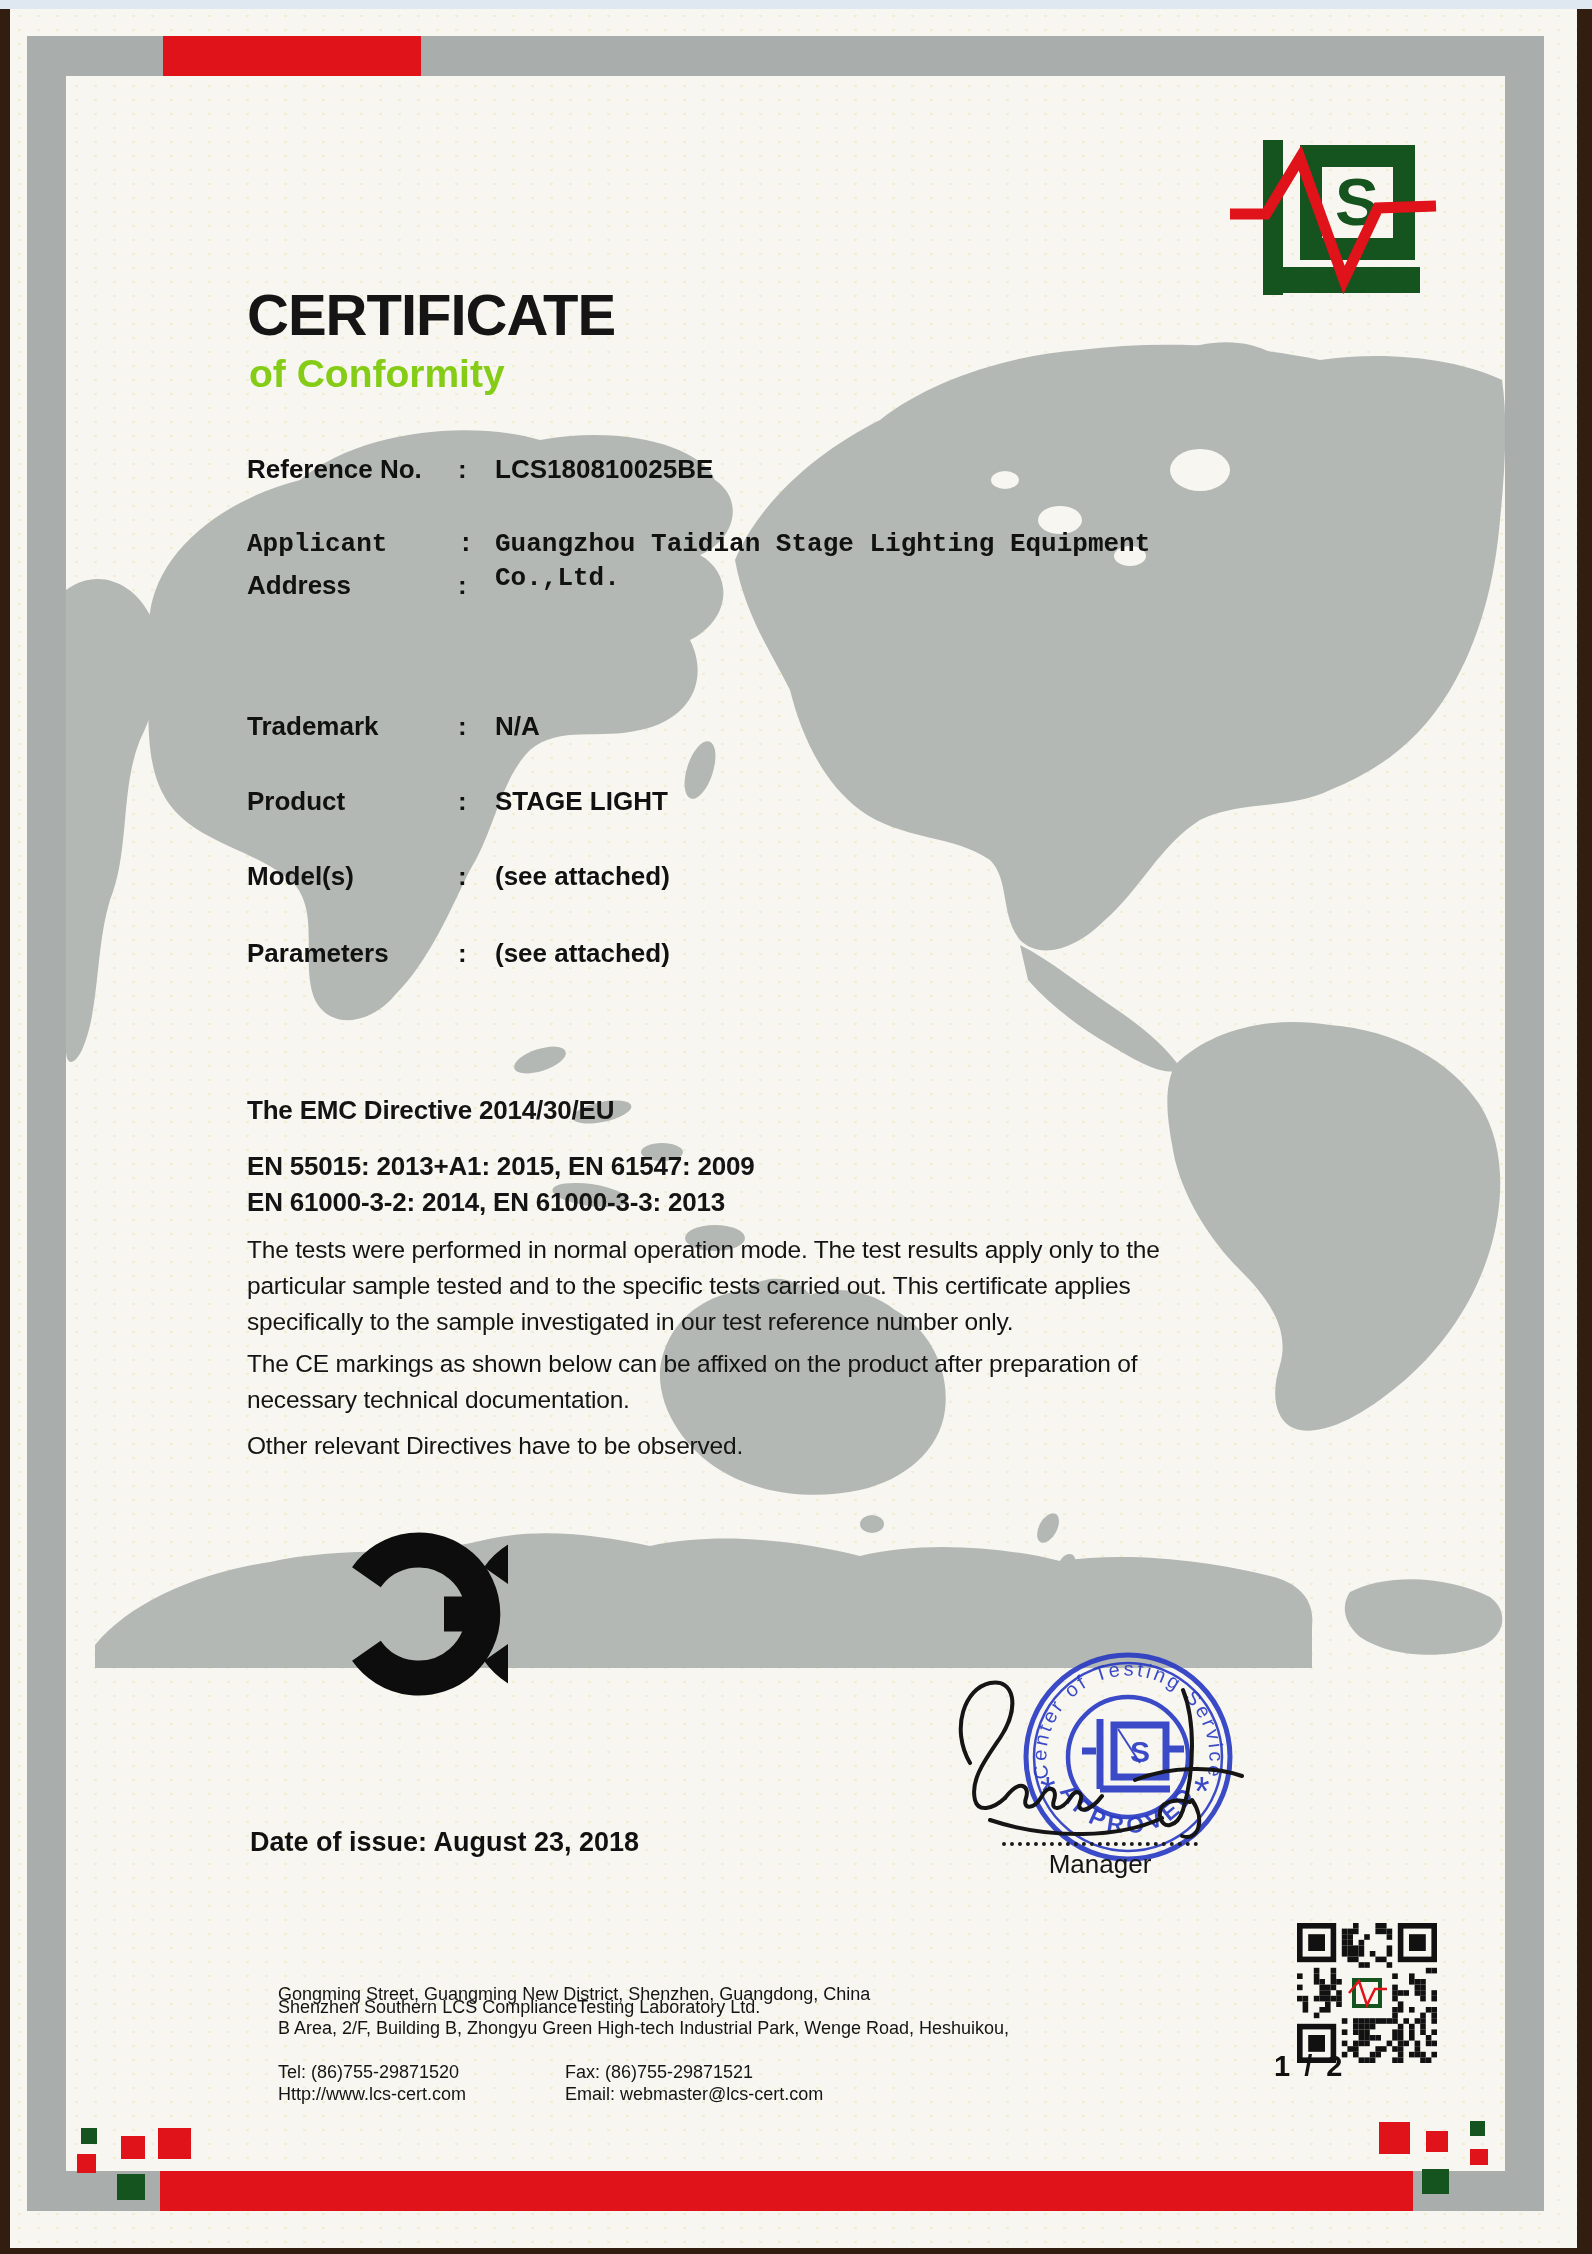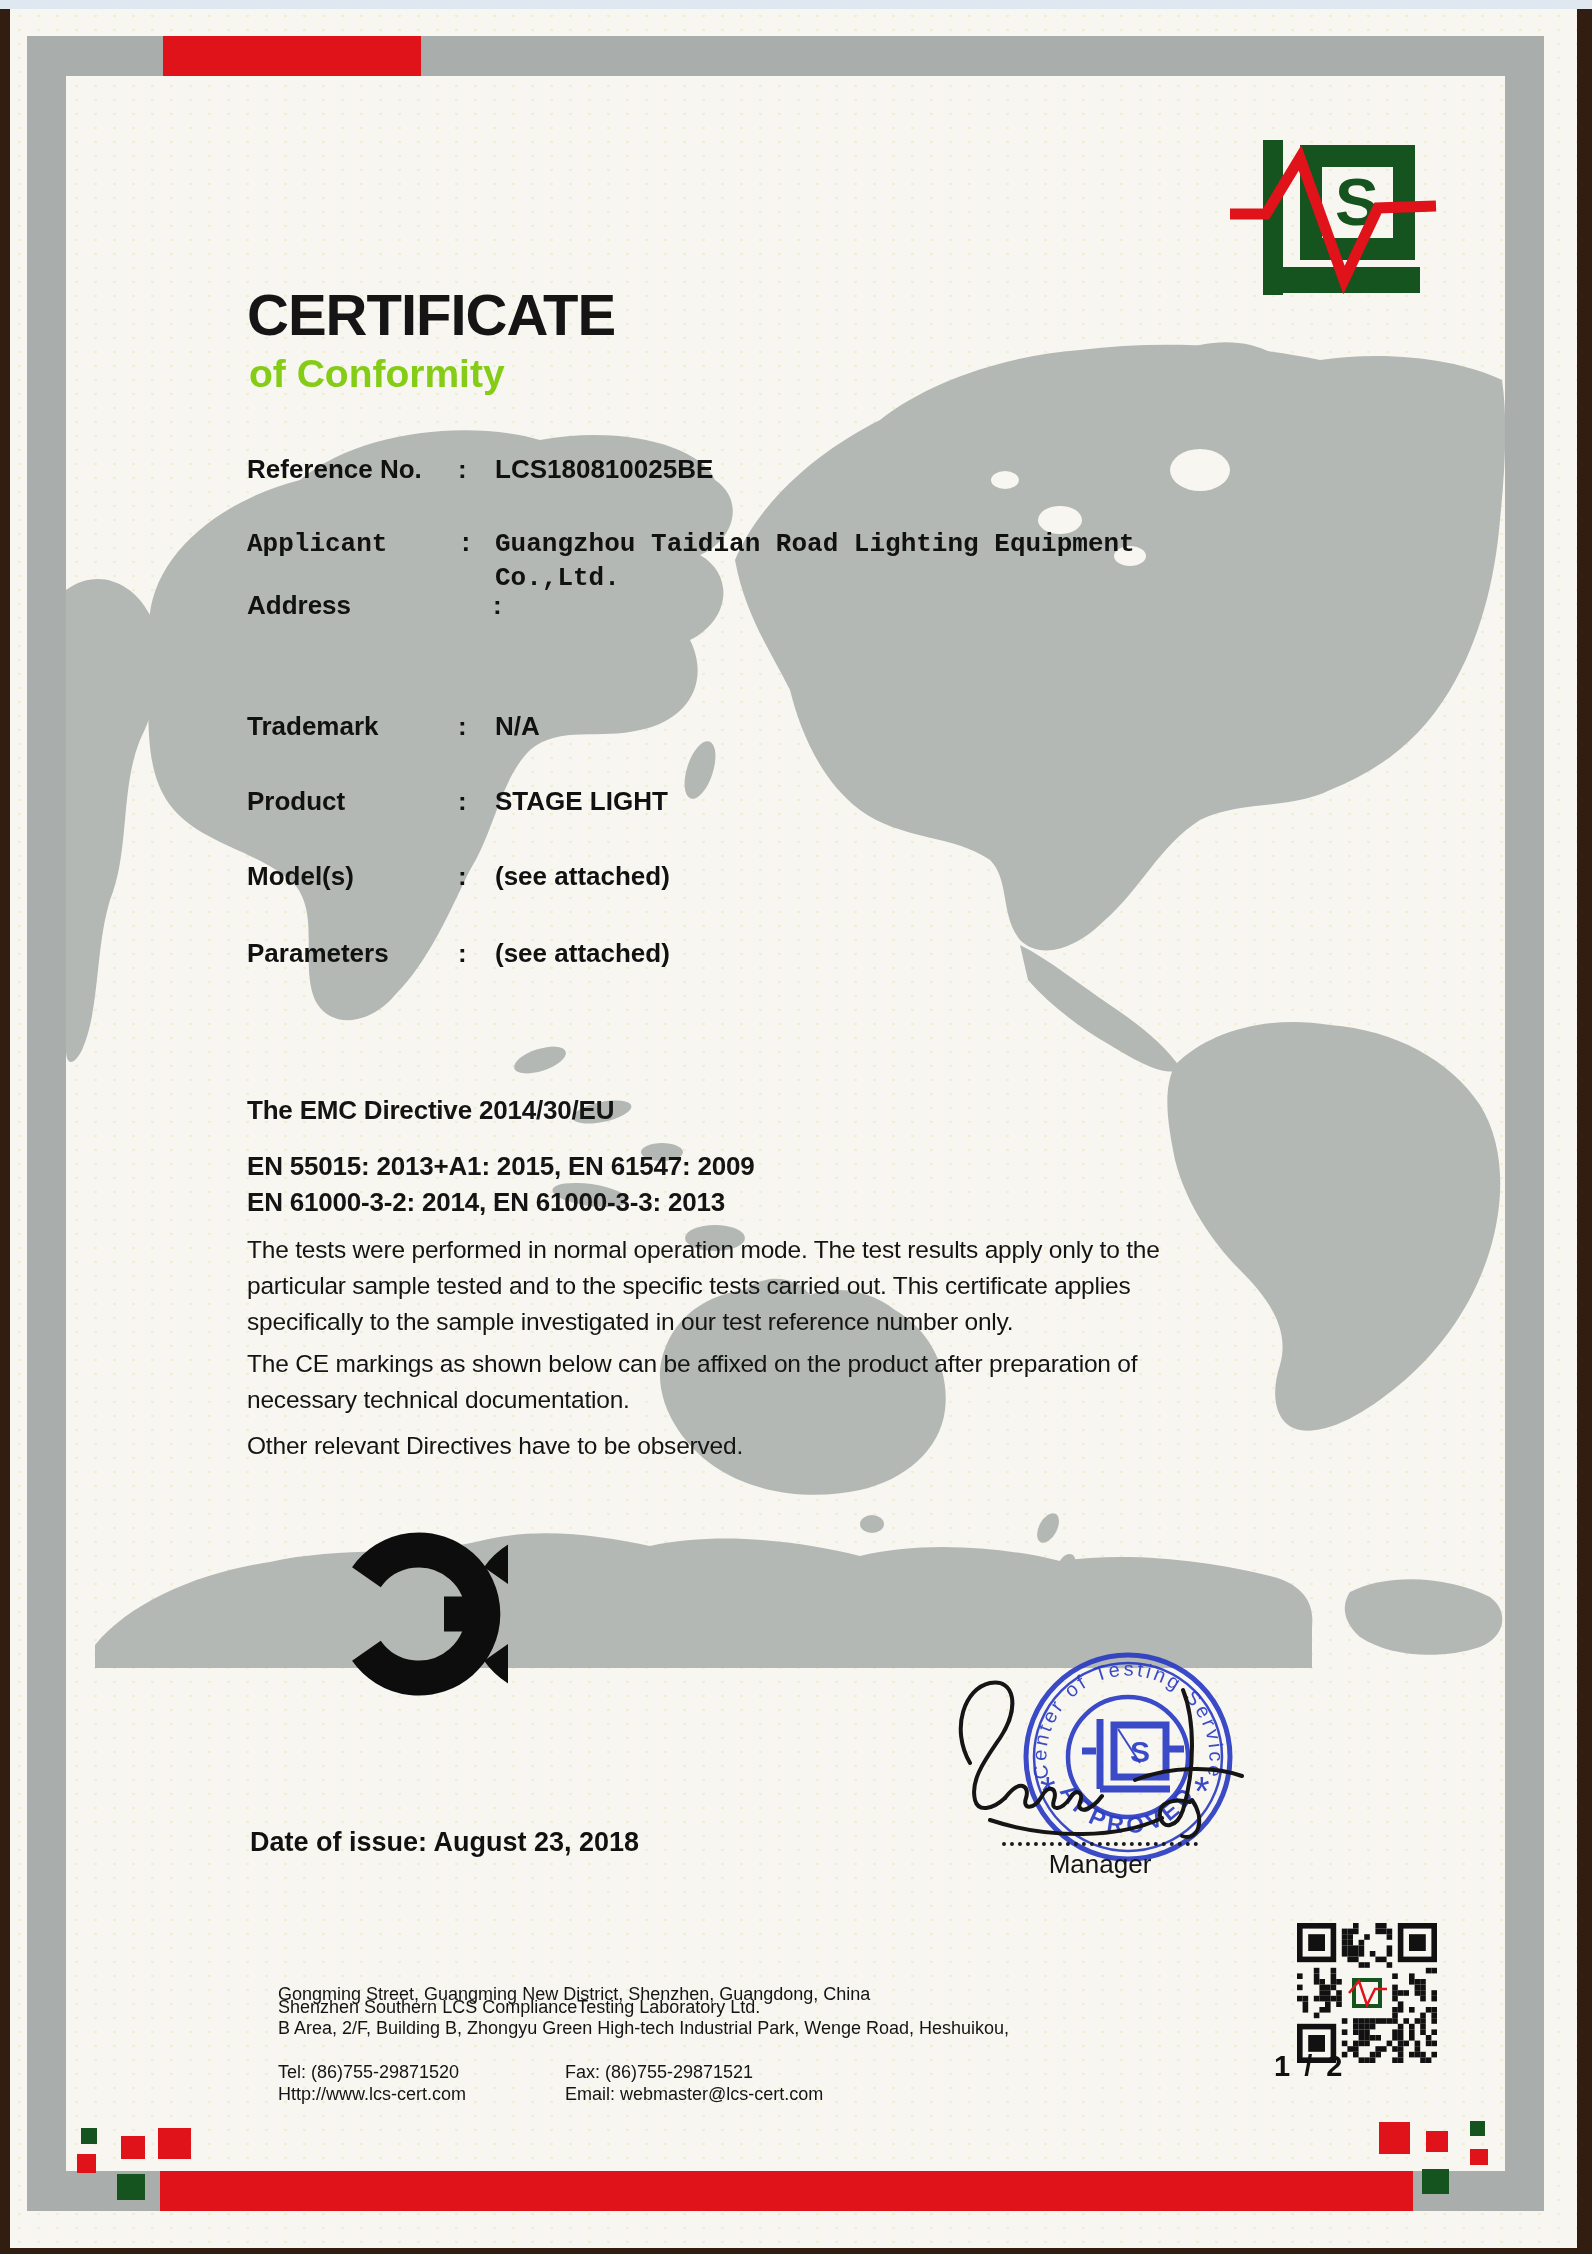--- a/index.html
+++ b/index.html
@@ -147,23 +147,23 @@
   <div class="subtitle">of Conformity</div>
 
   <div class="row" style="top:452px;">
     <span class="lbl">Reference No.</span>
     <span class="col">:</span>
     <span class="val">LCS180810025BE</span>
   </div>
   <div class="row" style="top:527px;font-family:Liberation Mono, monospace;">
     <span class="lbl">Applicant</span>
     <span class="col">:</span>
-    <span class="val">Guangzhou Taidian Road Lighting Equipment Co.,Ltd.</span>
-  </div>
-  <div class="row" style="top:588px;gap:35px;">
+    <span class="val">Guangzhou Taidian Stage Lighting Equipment Co.,Ltd.</span>
+  </div>
+  <div class="row" style="top:568px;">
     <span class="lbl">Address</span>
     <span class="col">:</span>
   </div>
   <div class="row" style="top:709px;">
     <span class="lbl">Trademark</span>
     <span class="col">:</span>
     <span class="val">N/A</span>
   </div>
   <div class="row" style="top:784px;">
     <span class="lbl">Product</span>

